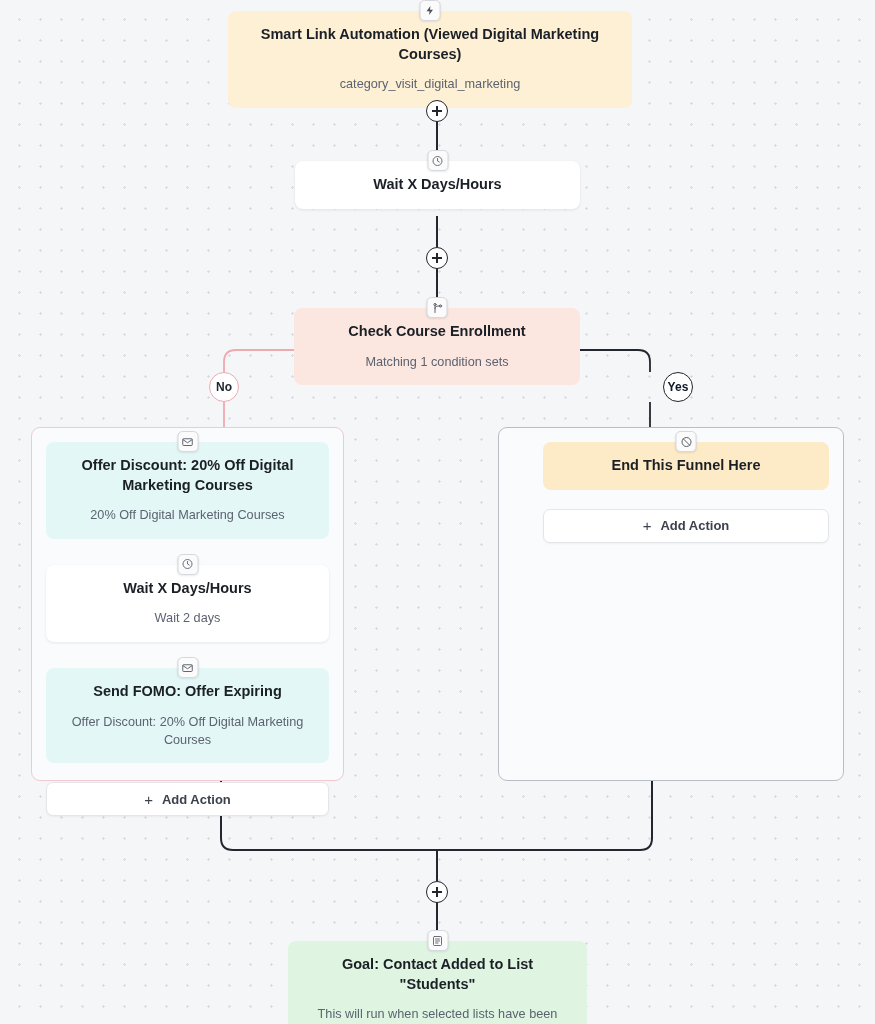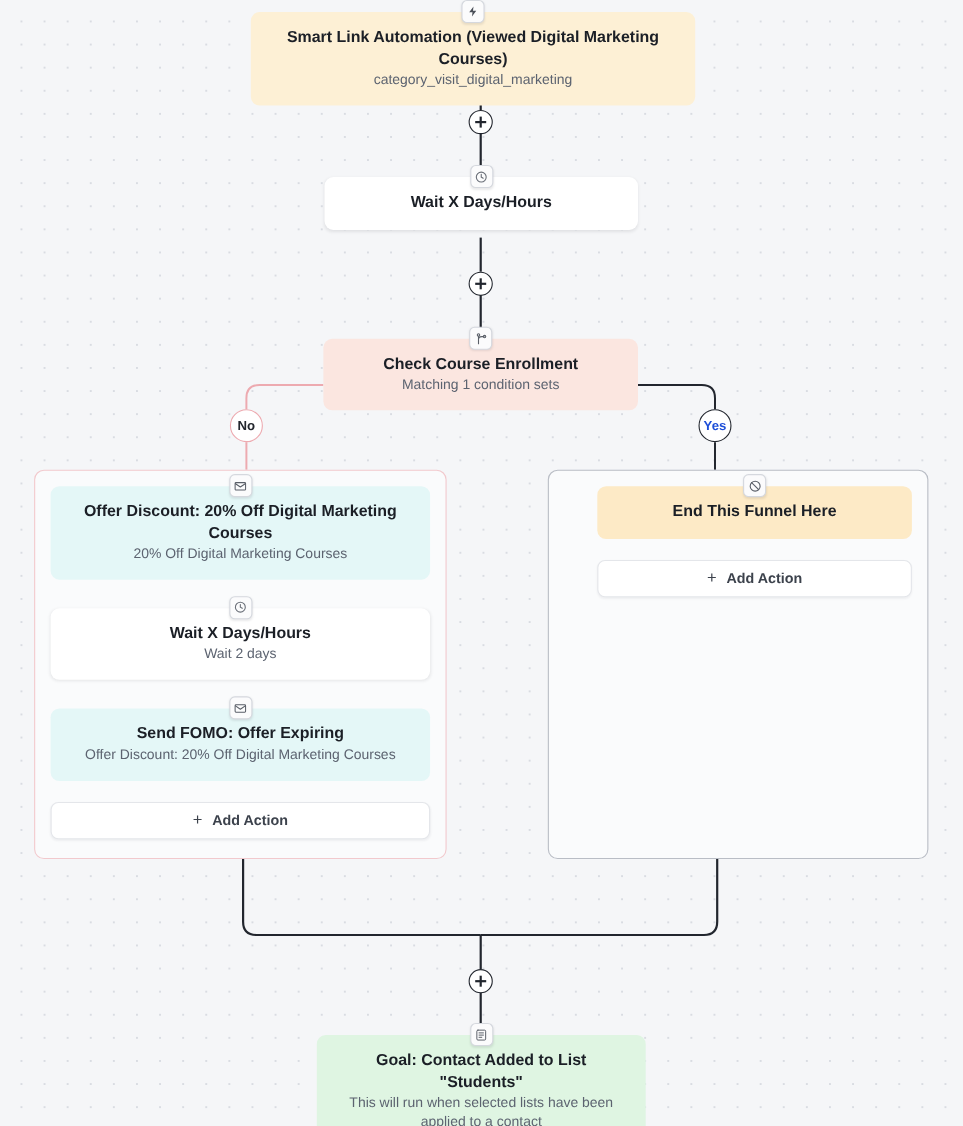--- a/index.html
+++ b/index.html
@@ -46,21 +46,21 @@
     font-size: 14.5px;
     font-weight: bold;
     line-height: 1.35;
     color: #1b1f26;
   }
 
   .node-sub {
     font-size: 12.7px;
     line-height: 1.4;
     color: #5c6370;
-    margin-top: 0;
+    margin-top: 12px;
   }
 
   
   .node-icon {
     position: absolute;
     top: -11px;
     left: 50%;
     transform: translateX(-50%);
     width: 21px;
     height: 21px;
@@ -113,21 +113,21 @@
     background: #ffffff;
     display: flex;
     align-items: center;
     justify-content: center;
     font-size: 12px;
     font-weight: bold;
     letter-spacing: .1px;
     cursor: pointer;
   }
   .badge-no  { border: 1.7px solid #edaab0; color: #23272e; }
-  .badge-yes { border: 1.7px solid #22262e; color: #1d4ed8; }
+  .badge-yes { border: 1.7px solid #22262e; color: #0f172a; margin-left: 28px; }
 
   
   .branch-box {
     position: absolute;
     border-radius: 9px;
     background: #fafbfc;
     padding: 14px;
   }
   .branch-left  { border: 1px solid #f2c9cd; }
   .branch-right { border: 1px solid #b9bdc5; padding-left: 44px; }
@@ -229,21 +229,21 @@
     <div class="node-sub">Matching 1 condition sets</div>
   </div>
 
   <div class="branch-badge badge-no" style="left:209px; top:372px;">
     <span>No</span>
   </div>
   <div class="branch-badge badge-yes" style="left:635px; top:372px;">
     <span>Yes</span>
   </div>
 
-  <div class="branch-box branch-left" style="left:31px; top:427px; width:375px; height:354px;">
+  <div class="branch-box branch-left" style="left:31px; top:427px; width:313px; height:354px;">
 
     <div class="node n-email">
       <span class="node-icon">
         <svg width="12" height="12" viewBox="0 0 24 24" fill="none" stroke="#5a5f68" stroke-width="1.9" stroke-linejoin="round">
           <rect x="2.5" y="5.5" width="19" height="13.5" rx="1.6"></rect>
           <path d="M2.5 7l9.5 6.5L21.5 7"></path>
         </svg>
       </span>
       <div class="node-title">Offer Discount: 20% Off Digital Marketing Courses</div>
       <div class="node-sub">20% Off Digital Marketing Courses</div>

